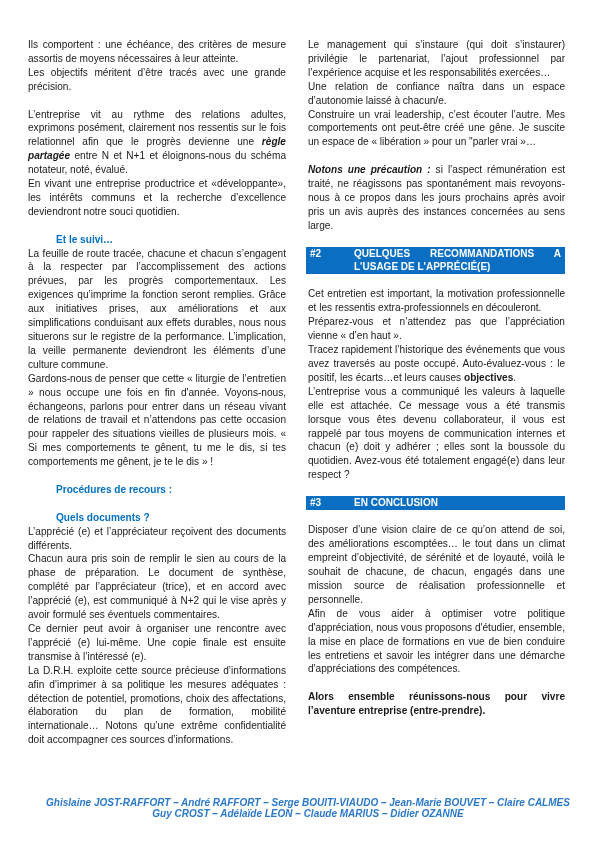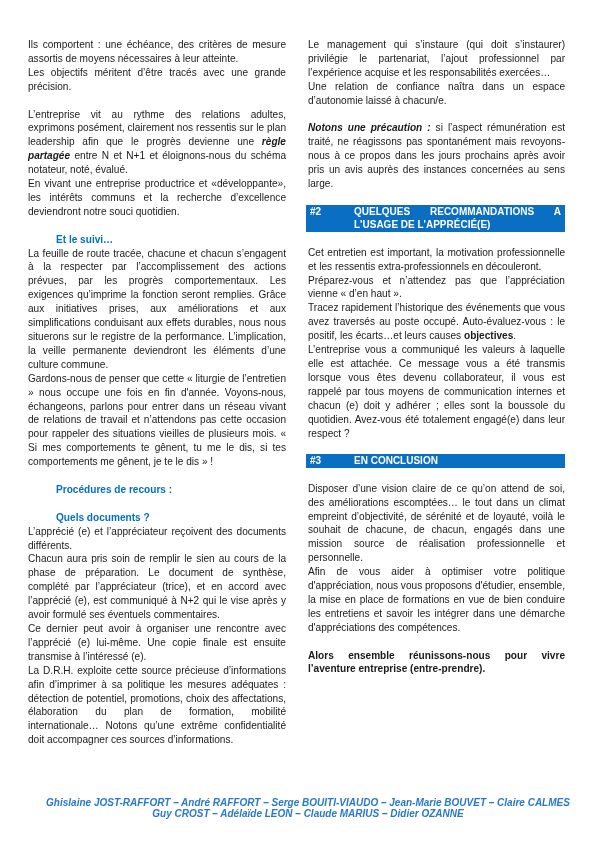--- a/index.html
+++ b/index.html
@@ -20,39 +20,40 @@
   .authors { position:absolute; left:0; width:600px; top:797px; text-align:center;
              color:#2a78c8; font-style:italic; font-weight:bold; font-size:10px; line-height:11px;padding-left:8px; }
 </style>
 </head>
 <body>
 
 <div class="col col-left">
   <p>Ils comportent : une échéance, des critères de mesure assortis de moyens nécessaires à leur atteinte.</p>
   <p>Les objectifs méritent d’être tracés avec une grande précision.</p>
   <div class="gap"></div>
-  <p><span>L’entreprise vit au rythme des relations adultes, exprimons posément, clairement nos ressentis sur le plan leadership afin que le progrès devienne une </span><span class="bi">règle partagée</span><span> entre N et N+1 et éloignons-nous du schéma notateur, noté, évalué.</span></p>
+  <p><span>L’entreprise vit au rythme des relations adultes, exprimons posément, clairement nos ressentis sur le fois relationnel afin que le progrès devienne une </span><span class="bi">règle partagée</span><span> entre N et N+1 et éloignons-nous du schéma notateur, noté, évalué.</span></p>
   <p>En vivant une entreprise productrice et «développante», les intérêts communs et la recherche d’excellence deviendront notre souci quotidien.</p>
   <div class="gap"></div>
   <p class="h-blue">Et le suivi…</p>
   <p>La feuille de route tracée, chacune et chacun s’engagent à la respecter par l’accomplissement des actions prévues, par les progrès comportementaux. Les exigences qu’imprime la fonction seront remplies. Grâce aux initiatives prises, aux améliorations et aux simplifications conduisant aux effets durables, nous nous situerons sur le registre de la performance. L’implication, la veille permanente deviendront les éléments d’une culture commune.</p>
   <p>Gardons-nous de penser que cette « liturgie de l’entretien » nous occupe une fois en fin d'année. Voyons-nous, échangeons, parlons pour entrer dans un réseau vivant de relations de travail et n’attendons pas cette occasion pour rappeler des situations vieilles de plusieurs mois. « Si mes comportements te gênent, tu me le dis, si tes comportements me gênent, je te le dis » !</p>
   <div class="gap"></div>
   <p class="h-blue">Procédures de recours :</p>
   <div class="gap"></div>
   <p class="h-blue">Quels documents ?</p>
   <p>L’apprécié (e) et l’appréciateur reçoivent des documents différents.</p>
   <p>Chacun aura pris soin de remplir le sien au cours de la phase de préparation. Le document de synthèse, complété par l’appréciateur (trice), et en accord avec l’apprécié (e), est communiqué à N+2 qui le vise après y avoir formulé ses éventuels commentaires.</p>
   <p>Ce dernier peut avoir à organiser une rencontre avec l’apprécié (e) lui-même. Une copie finale est ensuite transmise à l’intéressé (e).</p>
   <p>La D.R.H. exploite cette source précieuse d’informations afin d’imprimer à sa politique les mesures adéquates : détection de potentiel, promotions, choix des affectations, élaboration du plan de formation, mobilité internationale… Notons qu’une extrême confidentialité doit accompagner ces sources d’informations.</p>
 </div>
 
 <div class="col col-right">
   <p>Le management qui s’instaure (qui doit s’instaurer) privilégie le partenariat, l’ajout professionnel par l’expérience acquise et les responsabilités exercées…</p>
   <p>Une relation de confiance naîtra dans un espace d’autonomie  laissé à chacun/e.</p>
+  <p>Construire un vrai leadership, c’est écouter l’autre. Mes comportements ont peut-être créé une gêne. Je suscite un espace de « libération » pour un "parler vrai »…</p>
   <div class="gap"></div>
   <p><span class="bi">Notons une précaution :</span><span> si l’aspect rémunération est traité, ne réagissons pas spontanément mais revoyons-nous à ce propos dans les jours prochains après avoir pris un avis auprès des instances concernées au sens large.</span></p>
   <div class="gap"></div>
   <div class="banner">
     <span class="num">#2</span>
     <span class="ttl">QUELQUES RECOMMANDATIONS A L'USAGE DE L'APPRÉCIÉ(E)</span>
   </div>
   <div class="gap"></div>
   <p>Cet entretien est important, la motivation professionnelle et les ressentis extra-professionnels en découleront.</p>
   <p>Préparez-vous et n’attendez pas que l’appréciation vienne « d’en haut ».</p>

